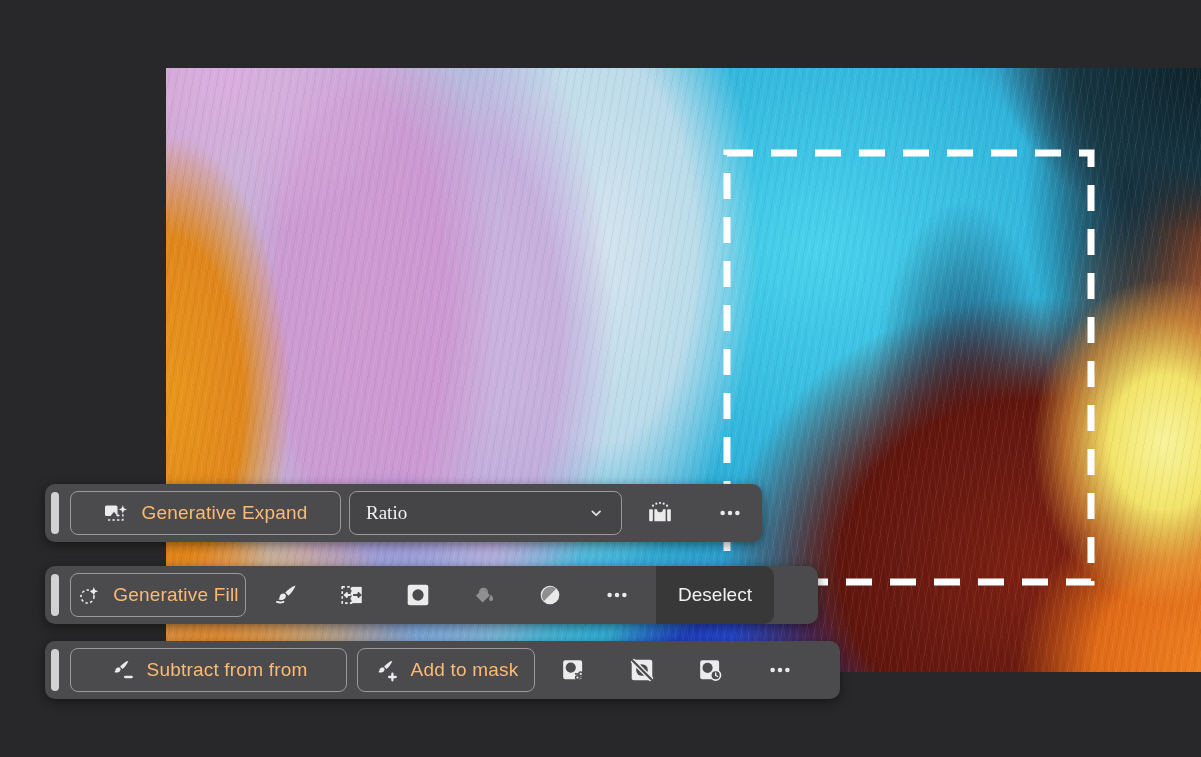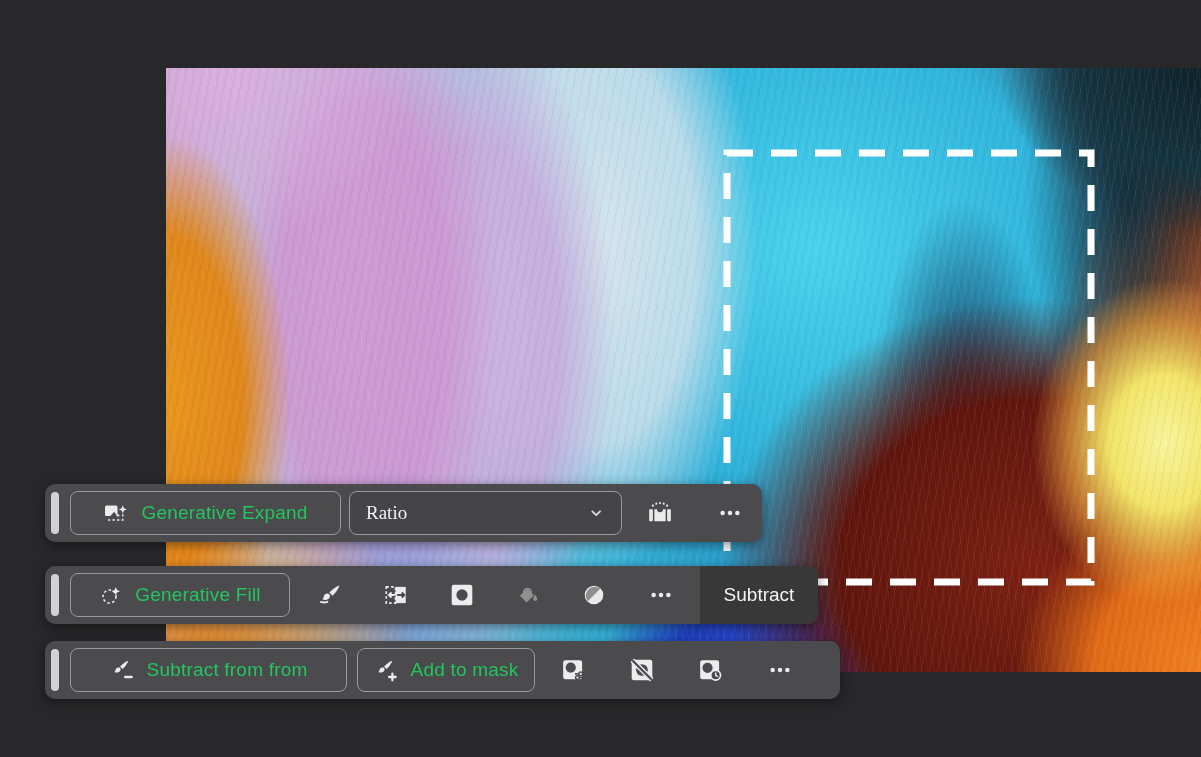--- a/index.html
+++ b/index.html
@@ -40,21 +40,21 @@
   
   .taskbar {
     position:absolute; height:58px; background:#4b4b4d; border-radius:10px;
     display:flex; align-items:center; padding-left:6px;
     box-shadow:0 3px 12px rgba(0,0,0,.45);
     color:#f2f2f2; font-size:19px;
   }
   .handle { width:8px; height:42px; border-radius:4px; background:#d2d2d2; flex:0 0 auto; cursor:grab; }
   .tb-btn {
     height:44px; border:1.5px solid #9a9a9a; border-radius:8px; background:transparent;
-    color:#22c55e; font-size:19px; font-family:"Liberation Sans", sans-serif;
+    color:#fdba74; font-size:19px; font-family:"Liberation Sans", sans-serif;
     display:flex; align-items:center; justify-content:center; gap:12px; cursor:pointer;
     letter-spacing:.2px; flex:0 0 auto;
   }
   .dropdown {
     height:44px; border:1.5px solid #9a9a9a; border-radius:8px; background:#454547;
     display:flex; align-items:center; padding:0 14px 0 16px; cursor:pointer; flex:0 0 auto;
   }
   .dropdown .dd-value { flex:1; text-align:left;font-family:Liberation Serif, serif; }
   .icon-btn {
     width:40px; height:44px; background:transparent; border:none; display:flex;
@@ -121,21 +121,21 @@
             <circle cx="12" cy="12" r="2.1"></circle>
             <circle cx="18.8" cy="12" r="2.1"></circle>
           </g>
       </svg>
     </button>
   </div>
 
   <div class="taskbar" style="left:45px; top:566px; width:773px;">
     <div class="handle"></div>
 
-    <button class="tb-btn" style="width:220px; margin-left:11px;">
+    <button class="tb-btn" style="width:176px; margin-left:11px;">
       <svg width="24" height="24" viewBox="0 0 24 24">
         <circle cx="10.5" cy="13.5" r="6.5" fill="none" stroke="#ebebeb" stroke-width="1.6" stroke-dasharray="2.5 2.3"></circle>
         <path d="M16.8 3.9 l1.2 3.1 3.1 1.2 -3.1 1.2 -1.2 3.1 -1.2 -3.1 -3.1 -1.2 3.1 -1.2 z" fill="#ebebeb"></path>
       </svg>
       <span>Generative Fill</span>
     </button>
 
     <button class="icon-btn" style="margin-left:20px;">
       <svg width="26" height="26" viewBox="0 0 24 24">
         <path d="M20.8 3.2c-2.9.8-6.9 3.7-9.4 6.6l2.8 2.8c2.9-2.5 5.8-6.5 6.6-9.4z" fill="#ebebeb"></path>
@@ -180,21 +180,21 @@
       <svg width="26" height="26" viewBox="0 0 24 24">
         <g fill="#ebebeb">
             <circle cx="5.2" cy="12" r="2.1"></circle>
             <circle cx="12" cy="12" r="2.1"></circle>
             <circle cx="18.8" cy="12" r="2.1"></circle>
           </g>
       </svg>
     </button>
 
     <div class="seg-deselect" style="width:118px; margin-left:19px;">
-      <span>Subtract</span>
+      <span>Deselect</span>
     </div>
   </div>
 
   <div class="taskbar" style="left:45px; top:641px; width:795px;">
     <div class="handle"></div>
 
     <button class="tb-btn" style="width:277px; margin-left:11px;">
       <svg width="25" height="24" viewBox="0 0 24 24">
         <g transform="scale(.88) translate(-.5,0)">
           <path d="M20.8 3.2c-2.9.8-6.9 3.7-9.4 6.6l2.8 2.8c2.9-2.5 5.8-6.5 6.6-9.4z" fill="#ebebeb"></path>

